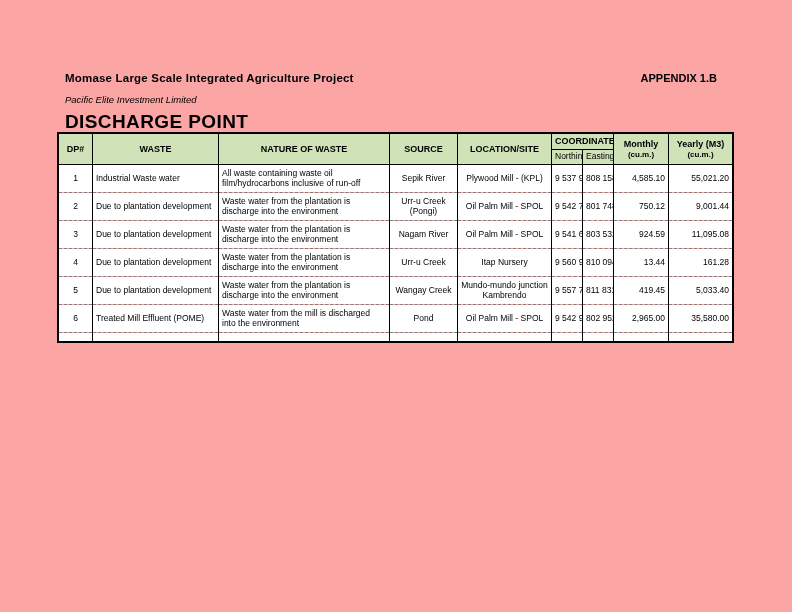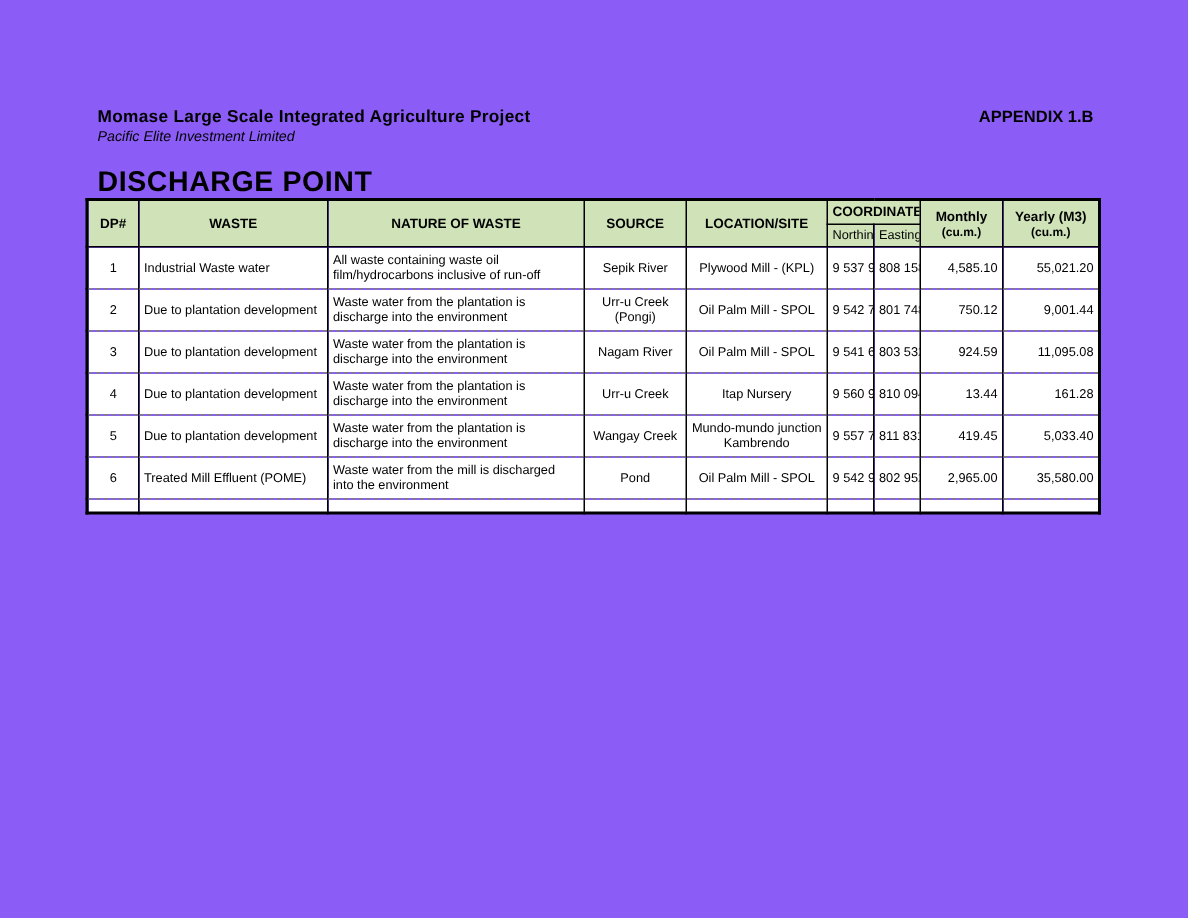--- a/index.html
+++ b/index.html
@@ -6,21 +6,21 @@
     margin: 0;
     padding: 0;
     background: #ffffff;
     font-family: "Liberation Sans", "DejaVu Sans", sans-serif;
     color: #000000;
   }
   .page {
     position: relative;
     width: 792px;
     height: 612px;
-    background: #8b5cf6;
+    background: #fca5a5;
     overflow: hidden;
   }
   .doc-header {
     position: absolute;
     left: 65px;
     top: 72px;
     width: 668px;
   }
   .title-row {
     display: flex;
@@ -28,26 +28,26 @@
     align-items: baseline;
   }
   .doc-title {
     font-size: 11.5px;
     font-weight: bold;
     letter-spacing: 0.2px;
   }
   .appendix {
     font-size: 11px;
     font-weight: bold;
-    margin-right: 4px;
+    margin-right: 16px;
   }
   .doc-subtitle {
     font-size: 9.5px;
     font-style: italic;
-    margin-top: 2px;
+    margin-top: 10px;
   }
   .section-heading {
     position: absolute;
     left: 64px;
     top: 110px;
     margin: 1px;
     font-size: 19px;
     font-weight: bold;
     letter-spacing: 0.4px;
   }

